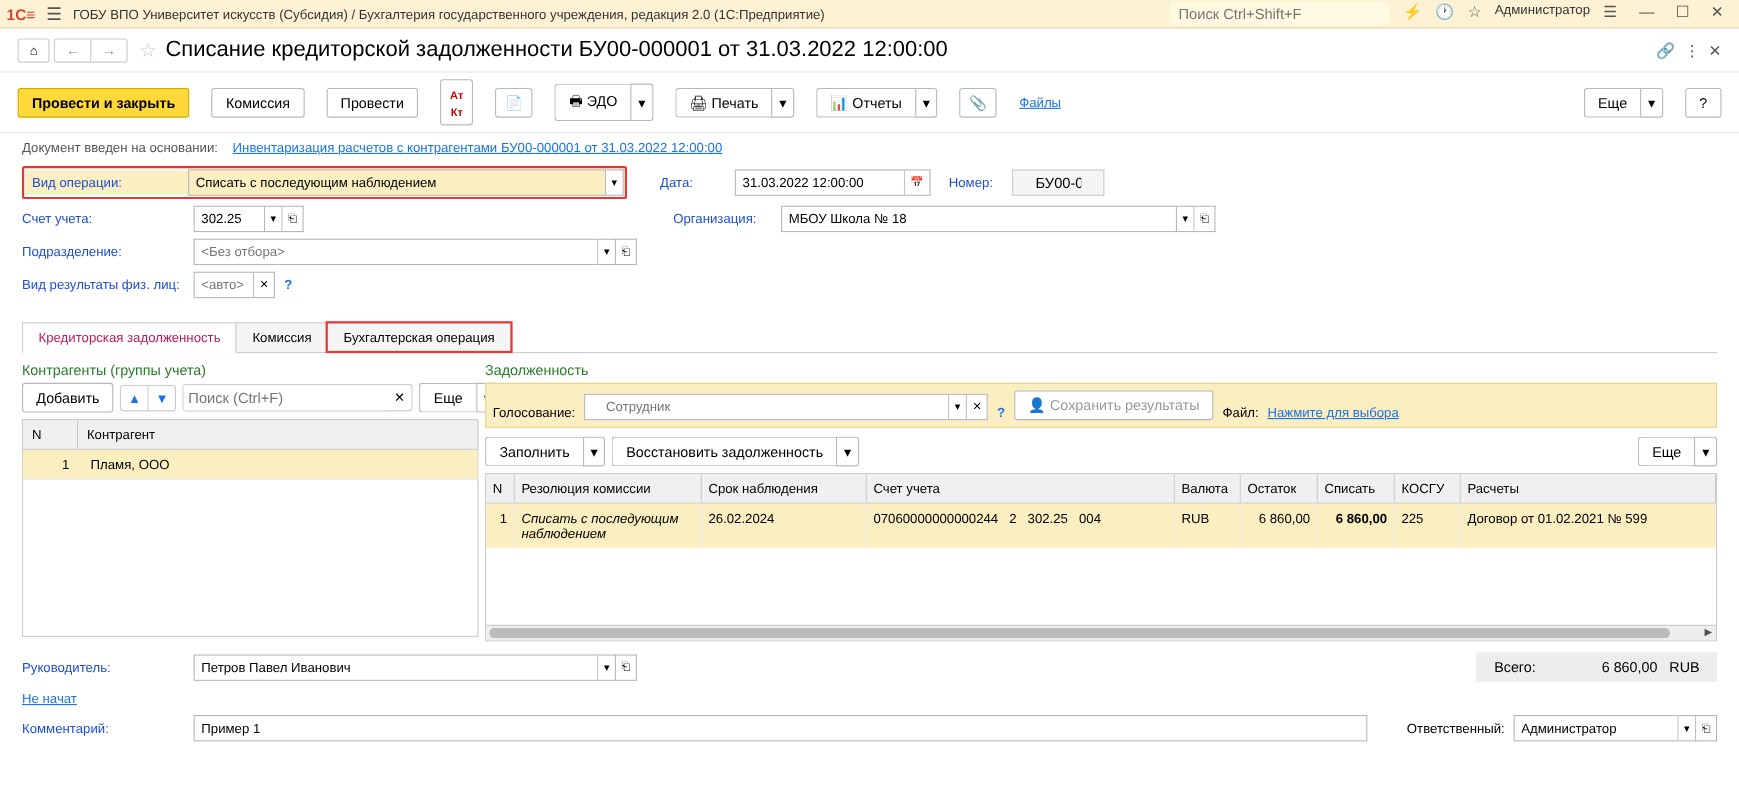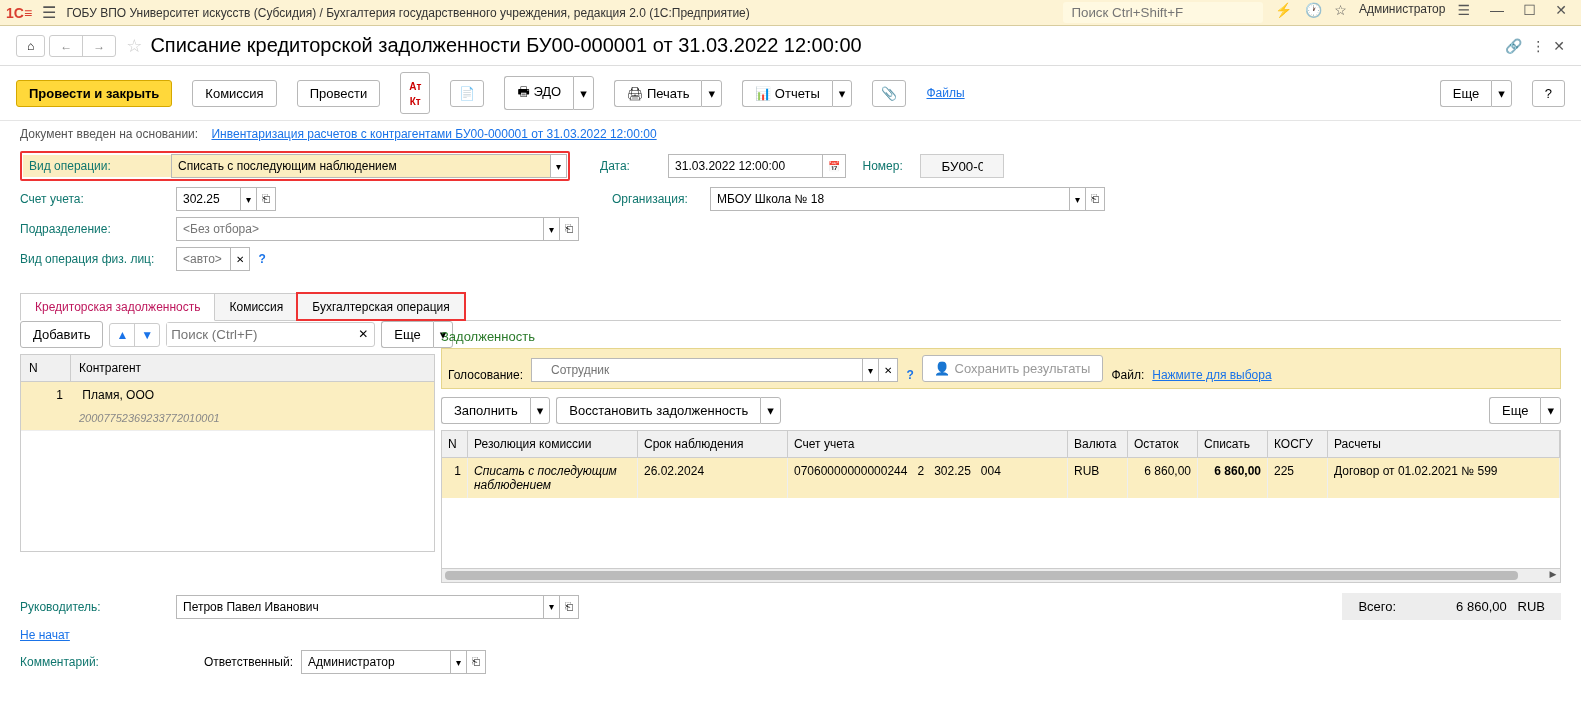--- a/index.html
+++ b/index.html
@@ -37,21 +37,21 @@
 .btn-split .caret { border-radius: 0 3px 3px 0; padding: 5px 6px; }
 .link { color: #1a73e8; text-decoration: underline; cursor: pointer; }
 .flex-spacer { flex: 1; }
 
 
 .info-line { padding: 6px 20px; font-size: 12px; color: #555; }
 
 
 .form-area { padding: 4px 20px; }
 .form-row { display: flex; align-items: center; margin-bottom: 6px; gap: 8px; }
-.field-label { width: 148px; color: #0f766e; font-size: 12px; }
+.field-label { width: 148px; color: #1d4ed8; font-size: 12px; }
 .input-group { display: inline-flex; align-items: stretch; }
 .input-group input { border: 1px solid #b8b8b8; padding: 4px 6px; font-size: 12px; height: 24px; }
 .input-group .ig-btn { border: 1px solid #b8b8b8; border-left: none; background: #fff; padding: 0 5px; cursor: pointer; font-size: 10px; height: 24px; display: flex; align-items: center; }
 .readonly-input { background: #f5f5f5; }
 .highlight-wrap { display: inline-flex; align-items: center; border: 2px solid #e33; border-radius: 2px; padding: 1px; }
 .bgfill { background: #fbeec1; }
 
 
 .tabs { display: flex; border-bottom: 1px solid #ccc; margin: 12px 20px 0; }
 .tab { padding: 6px 14px; border: 1px solid #ccc; border-bottom: none; background: #f5f5f5; cursor: pointer; margin-right: -1px; position: relative; }
@@ -215,37 +215,38 @@
   <div class="form-row">
     <span class="field-label">Подразделение:</span>
     <span class="input-group">
       <input style="width: 368px; color: rgb(153, 153, 153);" placeholder="&lt;Без отбора&gt;">
       <span class="ig-btn">▾</span>
       <span class="ig-btn">⎗</span>
     </span>
   </div>
 
   <div class="form-row">
-    <span class="field-label">Вид операция физ. лиц:</span>
+    <span class="field-label">Вид результаты физ. лиц:</span>
     <span class="input-group">
       <input style="width: 55px; color: rgb(153, 153, 153);" placeholder="&lt;авто&gt;">
       <span class="ig-btn">✕</span>
     </span>
     <span class="help-icon">?</span>
   </div>
 </div>
 
 <div class="tabs">
   <div class="tab active">Кредиторская задолженность</div>
   <div class="tab">Комиссия</div>
   <div class="tab hl">Бухгалтерская операция</div>
 </div>
 
 <div class="main-split">
   <div class="pane-left">
+    <div class="section-title">Контрагенты (группы учета)</div>
     <div class="toolbar2">
       <button class="btn">Добавить</button>
       <div class="arrows">
         <span style="color:#1a73e8">▲</span>
         <span style="color:#1a73e8">▼</span>
       </div>
       <div class="search-inline">
         <input placeholder="Поиск (Ctrl+F)" style="">
         <span class="x">✕</span>
       </div>
@@ -255,21 +256,20 @@
       </div>
     </div>
     <div class="table-head">
       <div class="th" style="width:50px">N</div>
       <div class="th" style="flex:1">Контрагент</div>
     </div>
     <div class="table-body">
       <div class="tr sel">
         <span class="td-n">1</span>
         <span class="td-k">Пламя, ООО</span>
-        <div class="sub">20007752369233772010001</div>
       </div>
     </div>
   </div>
 
   <div class="pane-right">
     <div class="section-title">Задолженность</div>
     <div class="voting">
       <span class="lbl">Голосование:</span>
       <span class="input-group sel">
         <input style="width: 332px; color: #701a75; padding-left: 19px;" placeholder="Сотрудник">
@@ -348,20 +348,23 @@
     <div class="total-box">
       <span>Всего:</span>
       <span><span>6 860,00</span>&nbsp;&nbsp;&nbsp;<span>RUB</span></span>
     </div>
   </div>
   <div style="margin:8px 0">
     <span class="link">Не начат</span>
   </div>
   <div class="form-row">
     <span class="field-label">Комментарий:</span>
+    <span class="input-group" style="flex:1">
+      <input style="flex: 1 1 0%;" value="Пример 1">
+    </span>
     <span style="width:20px"></span>
     <span>Ответственный:</span>
     <span class="input-group">
       <input style="width: 150px;" value="Администратор">
       <span class="ig-btn">▾</span>
       <span class="ig-btn">⎗</span>
     </span>
   </div>
 </div>
 

